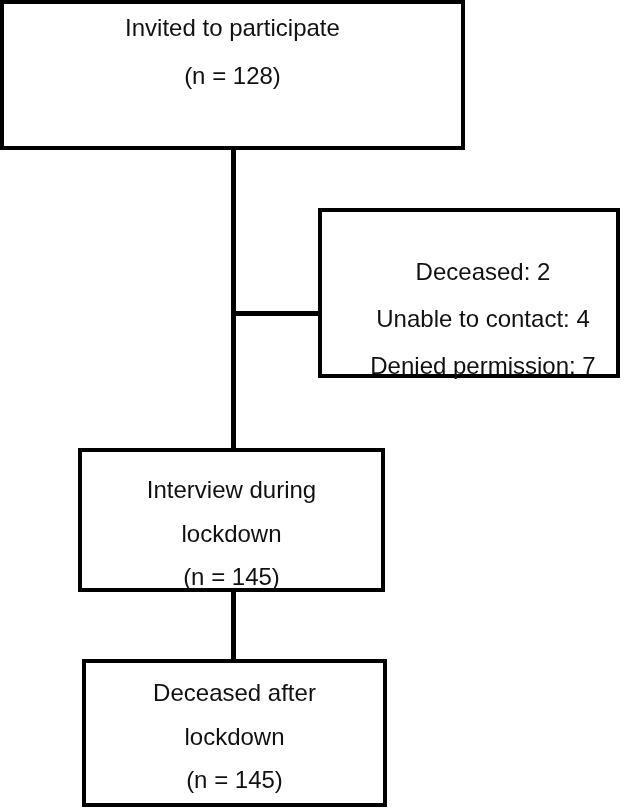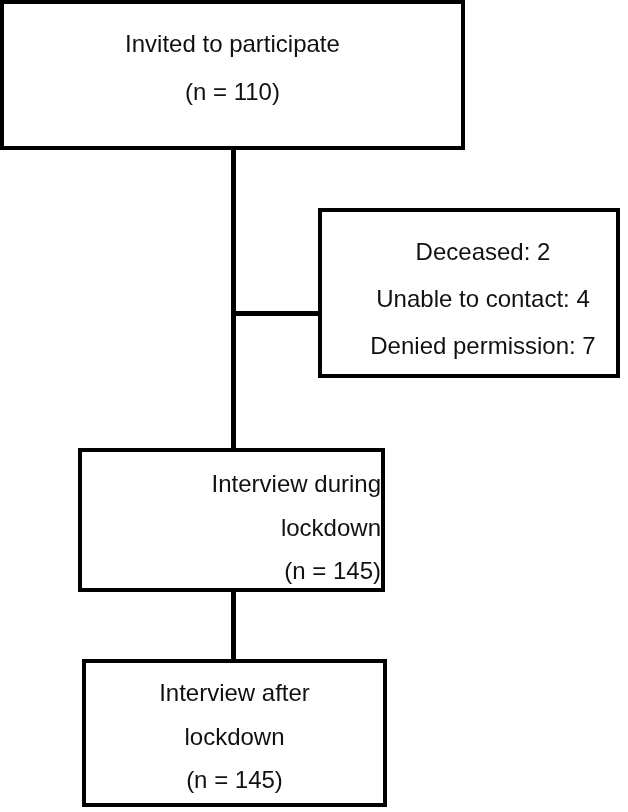--- a/index.html
+++ b/index.html
@@ -29,39 +29,37 @@
   }
   .fbox .line {
     font-size: 24px;
     white-space: nowrap;
   }
   #box-invited {
     left: 0px;
     top: 0px;
     width: 465px;
     height: 150px;
-    padding-top: 16px;
   }
   #box-invited .line { line-height: 48px; }
   #box-exclusions {
     left: 318px;
     top: 208px;
     width: 302px;
     height: 170px;
-    padding-top: 16px;
+    padding-top: 36px;
     padding-left: 28px;
   }
   #box-exclusions .line { line-height: 47px; }
   #box-during {
     left: 78px;
     top: 448px;
     width: 307px;
     height: 144px;
-    padding-top: 10px;
-    align-items: flex-end;
+    padding-top: 16px;
   }
   #box-during .line { line-height: 43.5px; }
   #box-after {
     left: 82px;
     top: 659px;
     width: 305px;
     height: 148px;
     padding-top: 8px;
   }
   #box-after .line { line-height: 43.5px; }
@@ -88,39 +86,39 @@
     height: 71px;
   }
 </style>
 </head>
 <body>
 
 <div id="canvas">
 
   <div class="fbox" id="box-invited">
     <div class="line">Invited to participate</div>
-    <div class="line">(n = 110)</div>
+    <div class="line">(n = 128)</div>
   </div>
 
   <div class="conn" id="conn-top-to-during"></div>
   <div class="conn" id="conn-branch-exclusions"></div>
 
   <div class="fbox" id="box-exclusions">
     <div class="line">Deceased: 2</div>
     <div class="line">Unable to contact: 4</div>
     <div class="line">Denied permission: 7</div>
   </div>
 
   <div class="fbox" id="box-during">
     <div class="line">Interview during</div>
     <div class="line">lockdown</div>
     <div class="line">(n = 145)</div>
   </div>
 
   <div class="conn" id="conn-during-to-after"></div>
 
   <div class="fbox" id="box-after">
-    <div class="line">Interview after</div>
+    <div class="line">Deceased after</div>
     <div class="line">lockdown</div>
     <div class="line">(n = 145)</div>
   </div>
 
 </div>
 
 </body></html>

